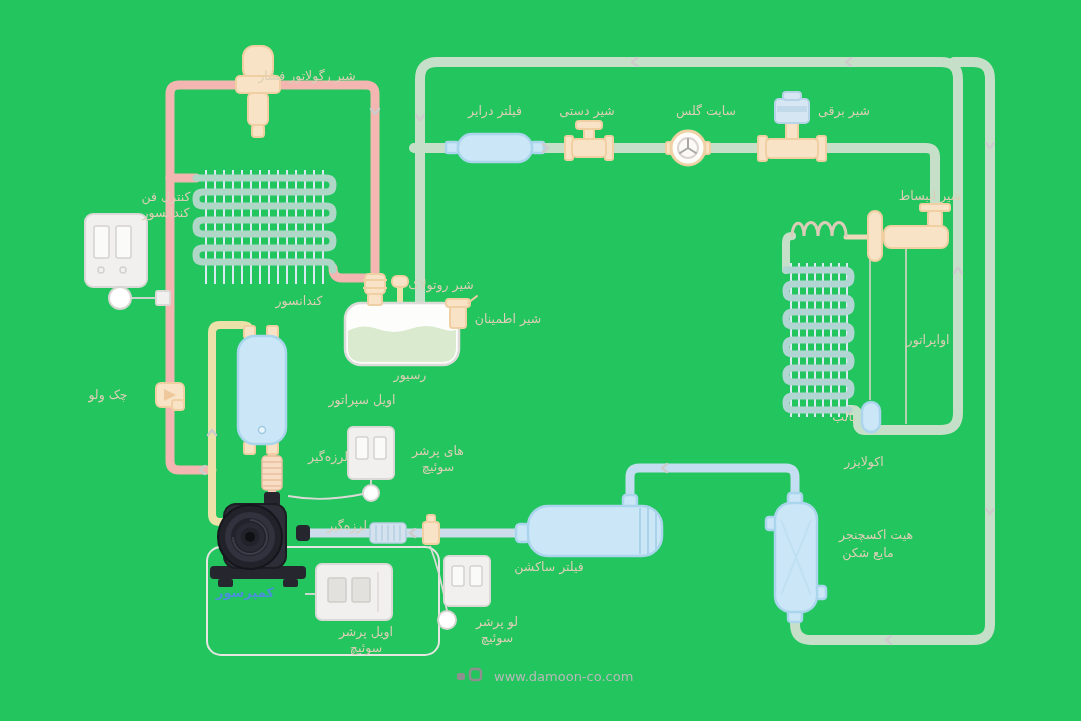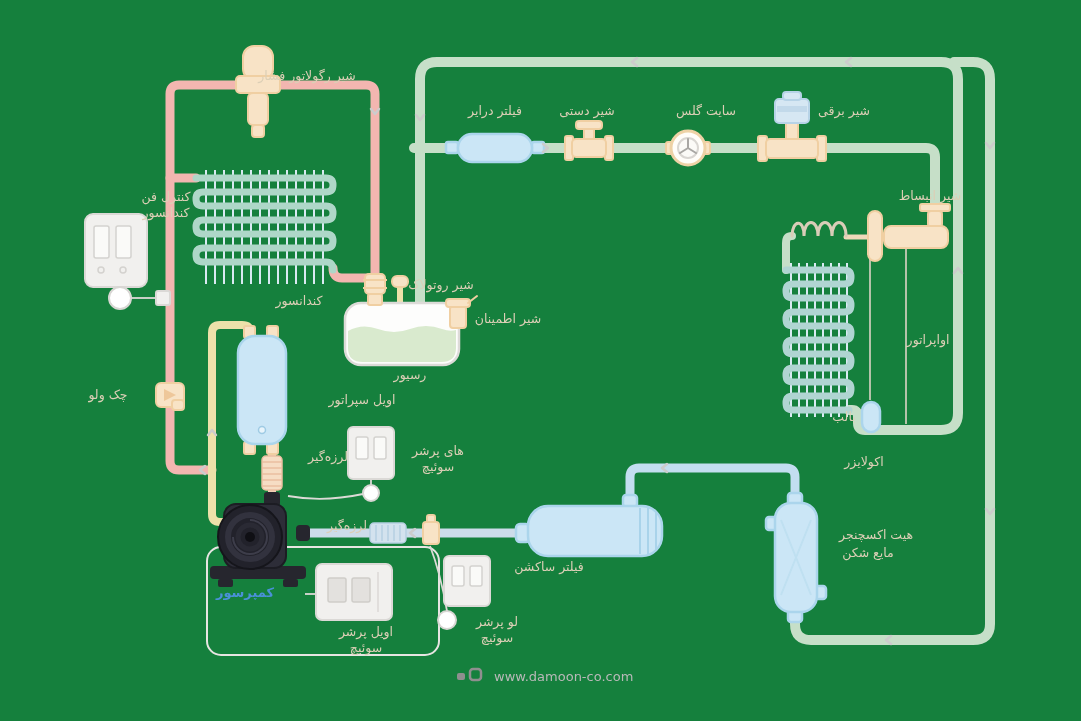--- a/index.html
+++ b/index.html
@@ -1,16 +1,16 @@
 <!DOCTYPE html>
 <html lang="fa"><head>
 <meta charset="utf-8">
 <style>
   html,body{margin:0;padding:0;background:#ffffff;}
-  .stage{position:relative;width:1081px;height:721px;background:#15803d;overflow:hidden;}
+  .stage{position:relative;width:1081px;height:721px;background:#22c55e;overflow:hidden;}
   svg{display:block;}
   .pipe{fill:none;stroke-linecap:round;stroke-linejoin:round;}
   .pipe-red{stroke:#f3b6b0;stroke-width:9;}
   .pipe-green{stroke:#c6dfc8;stroke-width:10;}
   .pipe-yellow{stroke:#ede1aa;stroke-width:8;}
   .pipe-blue{stroke:#c3def0;stroke-width:9;}
   .pipe-suction{stroke:#ccdcea;stroke-width:9;}
   .pipe-cream{stroke:#f2d2b8;stroke-width:8;}
   .coil{stroke:#aed7c8;stroke-width:7;fill:none;stroke-linecap:round;stroke-linejoin:round;}
   .coil-evap{stroke:#b0d5d2;}

